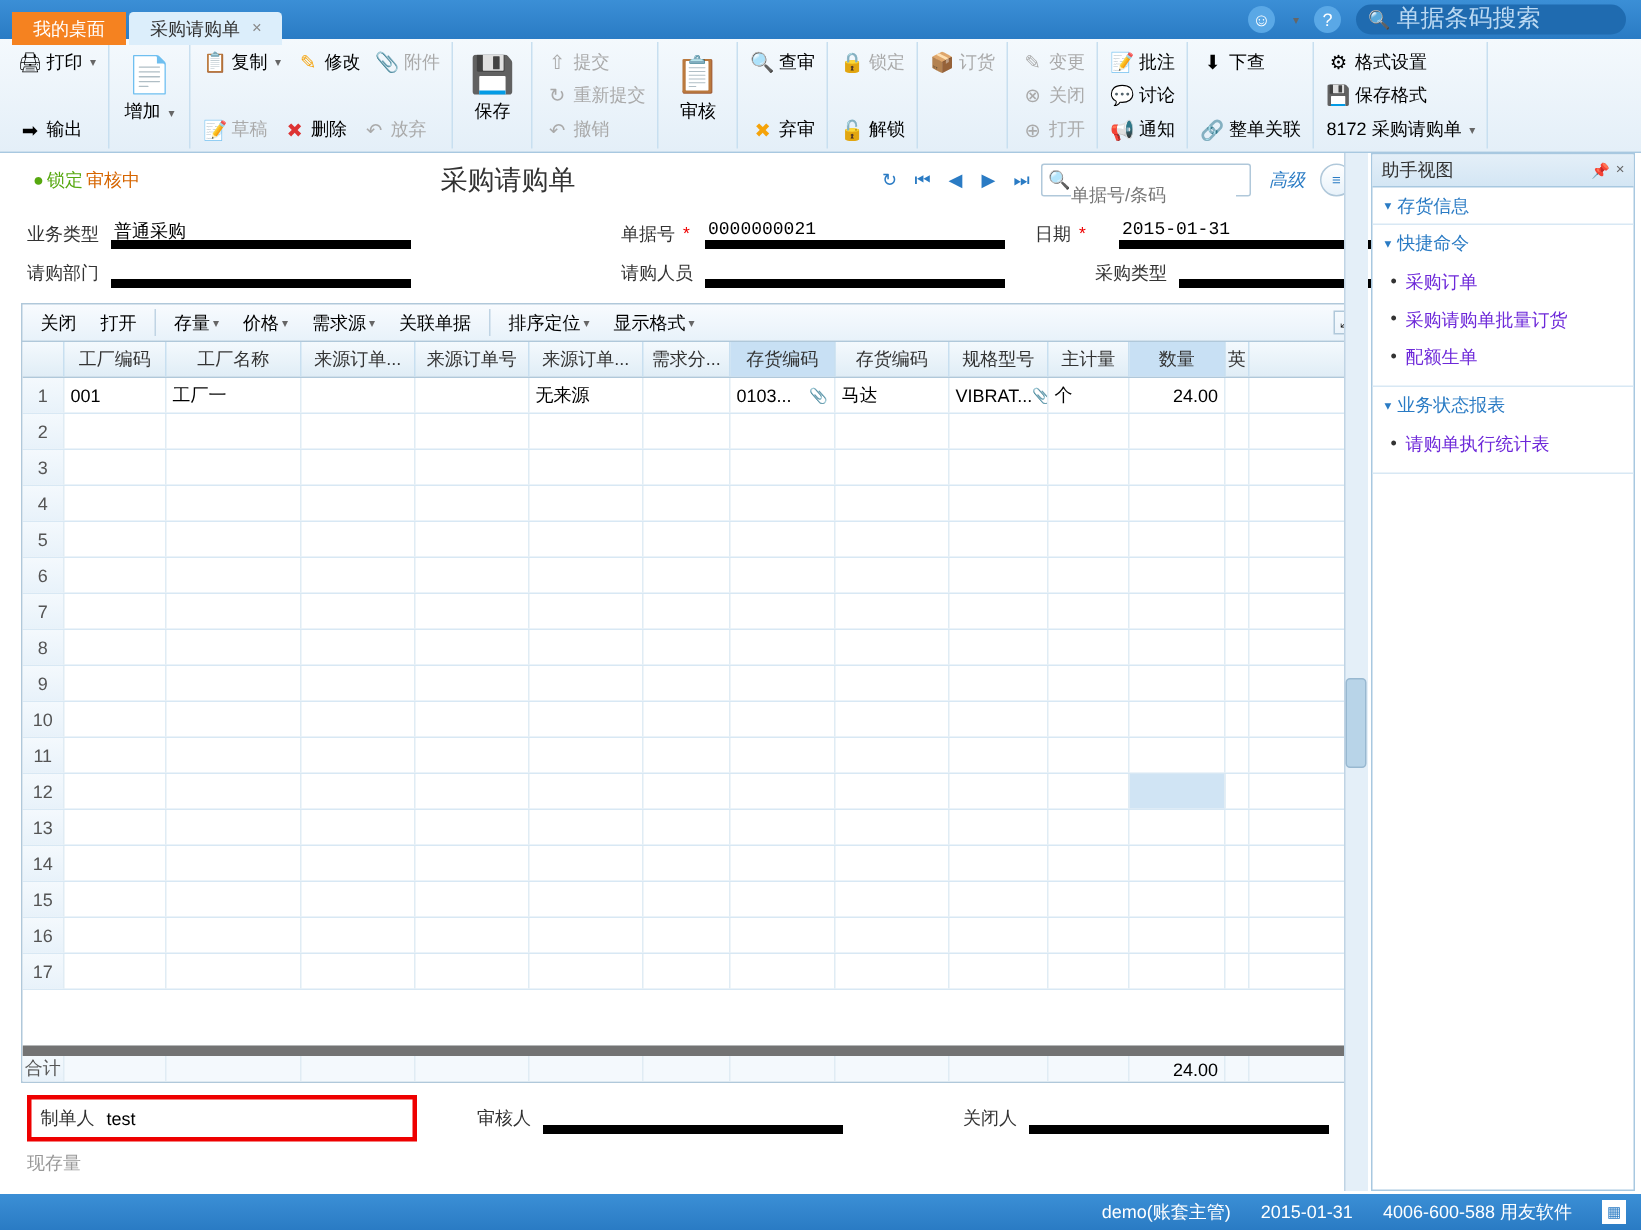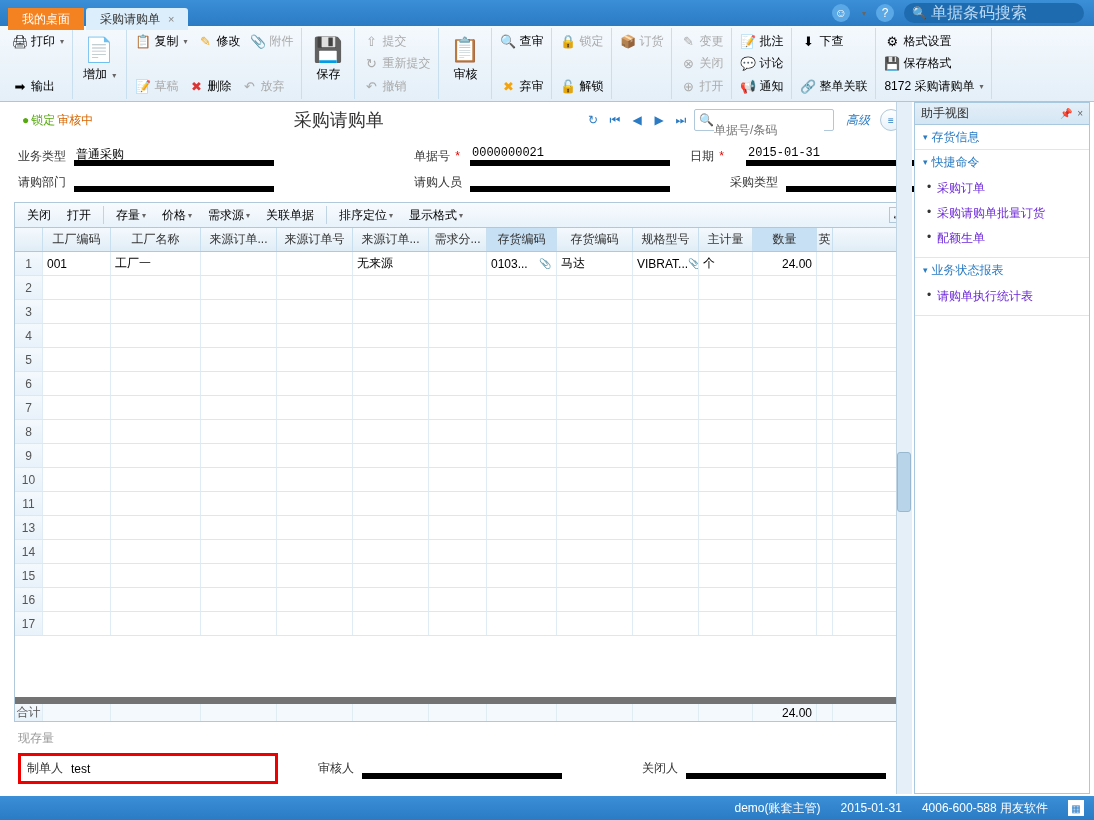--- a/index.html
+++ b/index.html
@@ -545,20 +545,35 @@
           <div class="gc c5"></div>
           <div class="gc c6"></div>
           <div class="gc c7"></div>
           <div class="gc c8"></div>
           <div class="gc c9"></div>
           <div class="gc c10"></div>
           <div class="gc c11"></div>
           <div class="gc c12"></div>
         </div>
         <div class="grid-row">
+          <div class="gc c0 rownum">12</div>
+          <div class="gc c1"></div>
+          <div class="gc c2"></div>
+          <div class="gc c3"></div>
+          <div class="gc c4"></div>
+          <div class="gc c5"></div>
+          <div class="gc c6"></div>
+          <div class="gc c7"></div>
+          <div class="gc c8"></div>
+          <div class="gc c9"></div>
+          <div class="gc c10"></div>
+          <div class="gc c11 selected"></div>
+          <div class="gc c12"></div>
+        </div>
+        <div class="grid-row">
           <div class="gc c0 rownum">13</div>
           <div class="gc c1"></div>
           <div class="gc c2"></div>
           <div class="gc c3"></div>
           <div class="gc c4"></div>
           <div class="gc c5"></div>
           <div class="gc c6"></div>
           <div class="gc c7"></div>
           <div class="gc c8"></div>
           <div class="gc c9"></div>
@@ -638,41 +653,41 @@
         <div class="gc c7"></div>
         <div class="gc c8"></div>
         <div class="gc c9"></div>
         <div class="gc c10"></div>
         <div class="gc c11" style="justify-content: flex-end;">24.00</div>
         <div class="gc c12"></div>
       </div>
   </div>
 
   <div class="footer-fields">
-    <div class="form-row" style="color:#999">
-      <div class="form-field">
-          <span>现存量</span>
-        </div>
-    </div>
     <div class="form-row">
       <div class="highlight-box">
         <div class="form-field">
             <span class="lbl" style="width:44px">制单人</span>
             <span>test</span>
           </div>
       </div>
       <div class="form-field" style="margin-left:40px">
           <span class="lbl" style="width:44px">审核人</span>
           <span class="val"></span>
         </div>
       <div class="form-field" style="margin-left:60px">
           <span class="lbl" style="width:44px">关闭人</span>
           <span class="val"></span>
         </div>
     </div>
+    <div class="form-row" style="color:#999">
+      <div class="form-field">
+          <span>现存量</span>
+        </div>
+    </div>
   </div>
 </div>
 
 <div class="sidebar">
   <div class="sidebar-title">
     <span>助手视图</span>
     <span class="pin">📌</span>
     <span class="sx">×</span>
   </div>
   <div id="sidebar-sections">

